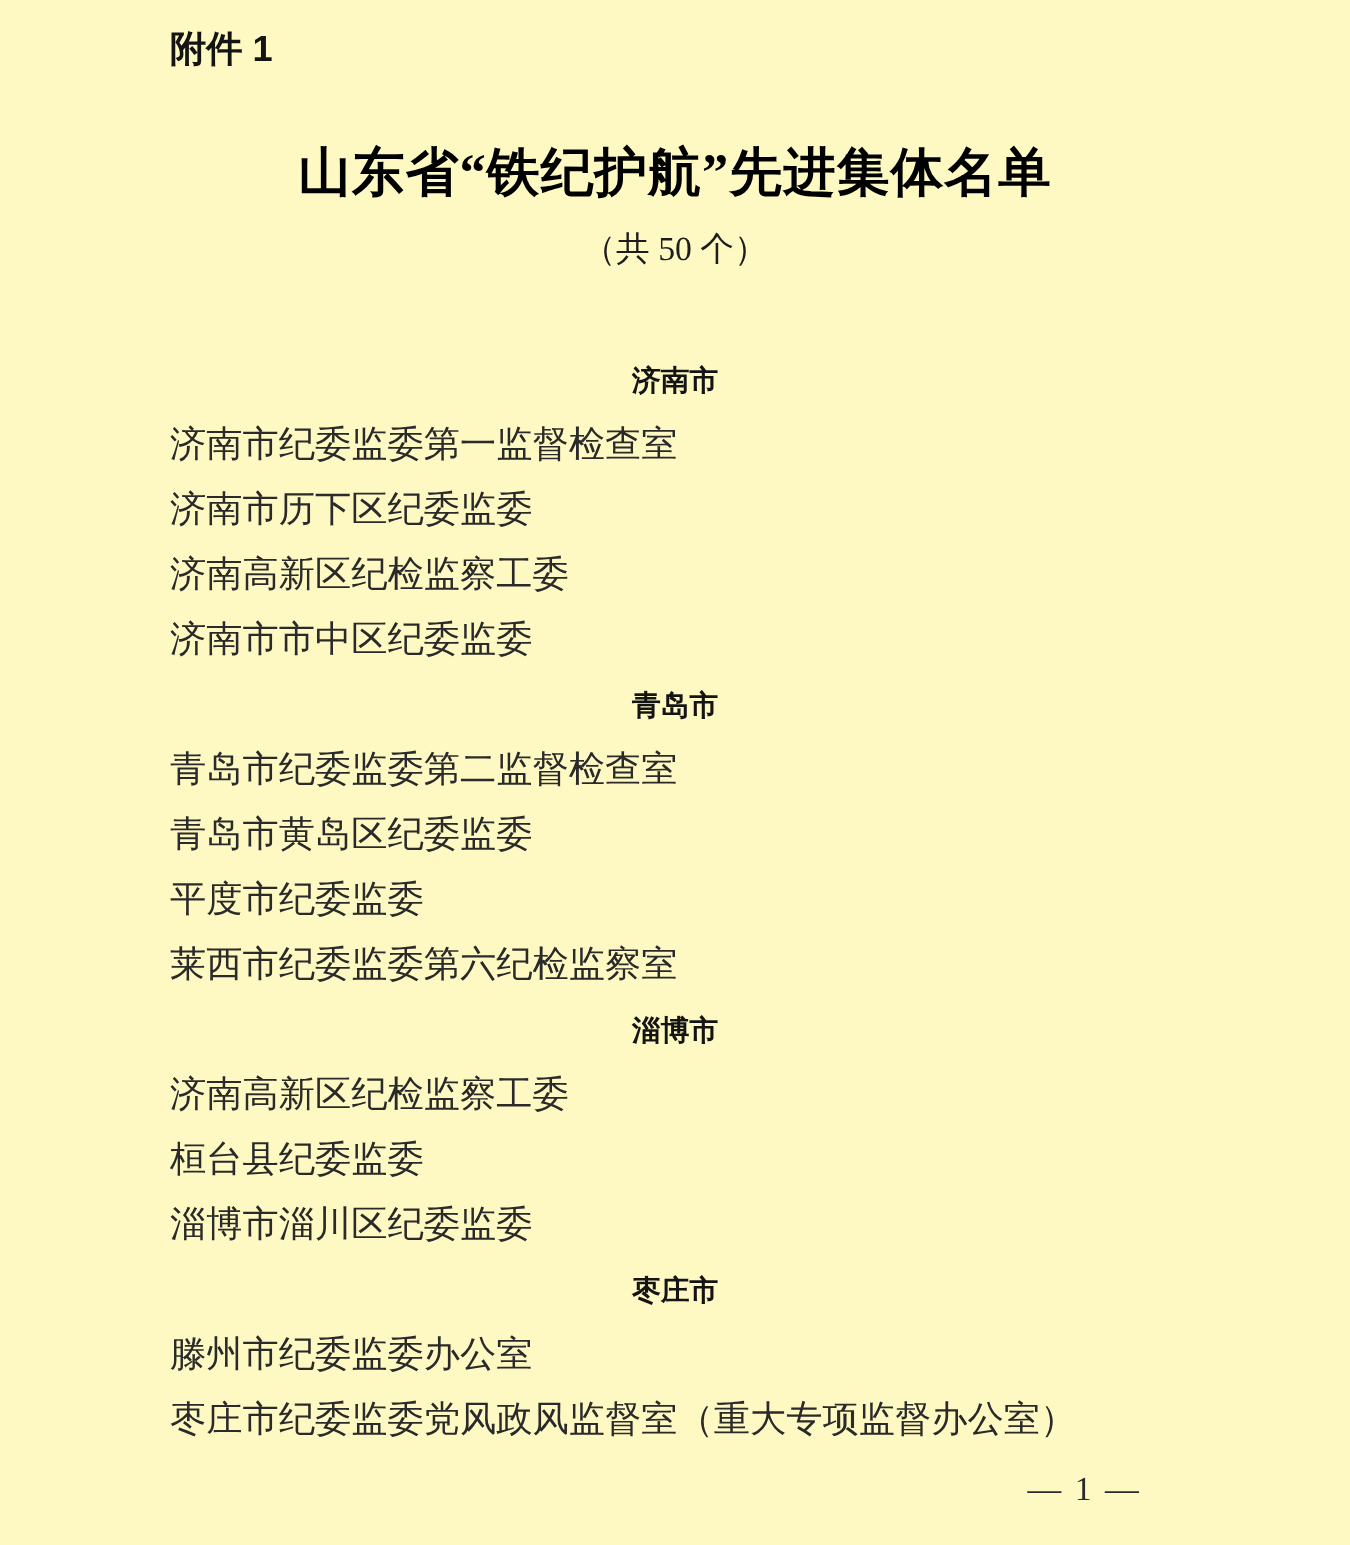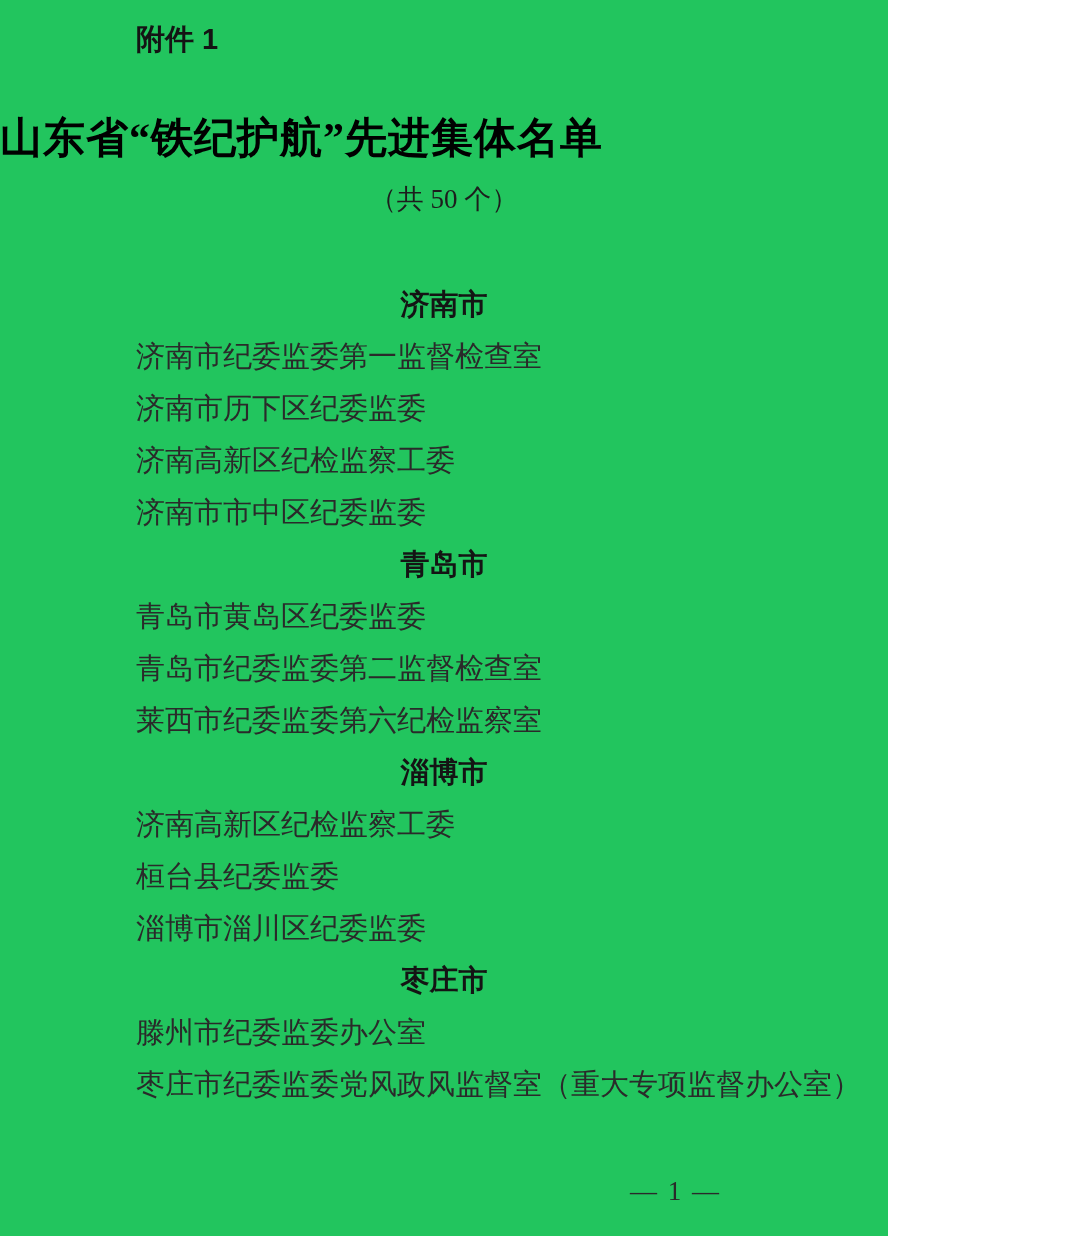--- a/index.html
+++ b/index.html
@@ -2,41 +2,42 @@
 <html><head>
 <meta charset="utf-8">
 <style>
   html, body {
     margin: 0;
     padding: 0;
     background: #ffffff;
   }
   .page {
     position: relative;
-    width: 888px;
+    width: 1080px;
     height: 1236px;
-    background: #22c55e;
+    background: #fef9c3;
     overflow: hidden;
     font-family: "Liberation Serif", serif;
     color: #1d1d1d;
   }
   .attachment {
     position: absolute;
     left: 136px;
     top: 20px;
     font-size: 29px;
     font-weight: bold;
     font-family: "Liberation Sans", sans-serif;
     color: #141414;
   }
   .doc-title {
     position: absolute;
     top: 110px;
     left: 0;
     width: 100%;
+    text-align: center;
     margin: 0;
     font-size: 42px;
     font-weight: bold;
     letter-spacing: 1px;
     color: #000000;
     font-family: "Liberation Serif", serif;
   }
   .doc-subtitle {
     position: absolute;
     top: 181px;
@@ -52,21 +53,21 @@
     left: 0;
     width: 100%;
   }
   .line {
     height: 52px;
     line-height: 52px;
     white-space: nowrap;
   }
   .city-header {
     text-align: center;
-    font-size: 29px;
+    font-size: 23px;
     font-weight: bold;
     font-family: "Liberation Sans", sans-serif;
     color: #141414;
     margin: 0;
   }
   .list-item {
     padding-left: 136px;
     font-size: 29px;
     color: #2a2a2a;
     margin: 0;
@@ -94,22 +95,23 @@
 
   <div class="content">
 
     <h2 class="line city-header">济南市</h2>
     <p class="line list-item">济南市纪委监委第一监督检查室</p>
     <p class="line list-item">济南市历下区纪委监委</p>
     <p class="line list-item">济南高新区纪检监察工委</p>
     <p class="line list-item">济南市市中区纪委监委</p>
 
     <h2 class="line city-header">青岛市</h2>
+    <p class="line list-item">青岛市纪委监委第二监督检查室</p>
     <p class="line list-item">青岛市黄岛区纪委监委</p>
-    <p class="line list-item">青岛市纪委监委第二监督检查室</p>
+    <p class="line list-item">平度市纪委监委</p>
     <p class="line list-item">莱西市纪委监委第六纪检监察室</p>
 
     <h2 class="line city-header">淄博市</h2>
     <p class="line list-item">济南高新区纪检监察工委</p>
     <p class="line list-item">桓台县纪委监委</p>
     <p class="line list-item">淄博市淄川区纪委监委</p>
 
     <h2 class="line city-header">枣庄市</h2>
     <p class="line list-item">滕州市纪委监委办公室</p>
     <p class="line list-item">枣庄市纪委监委党风政风监督室（重大专项监督办公室）</p>

